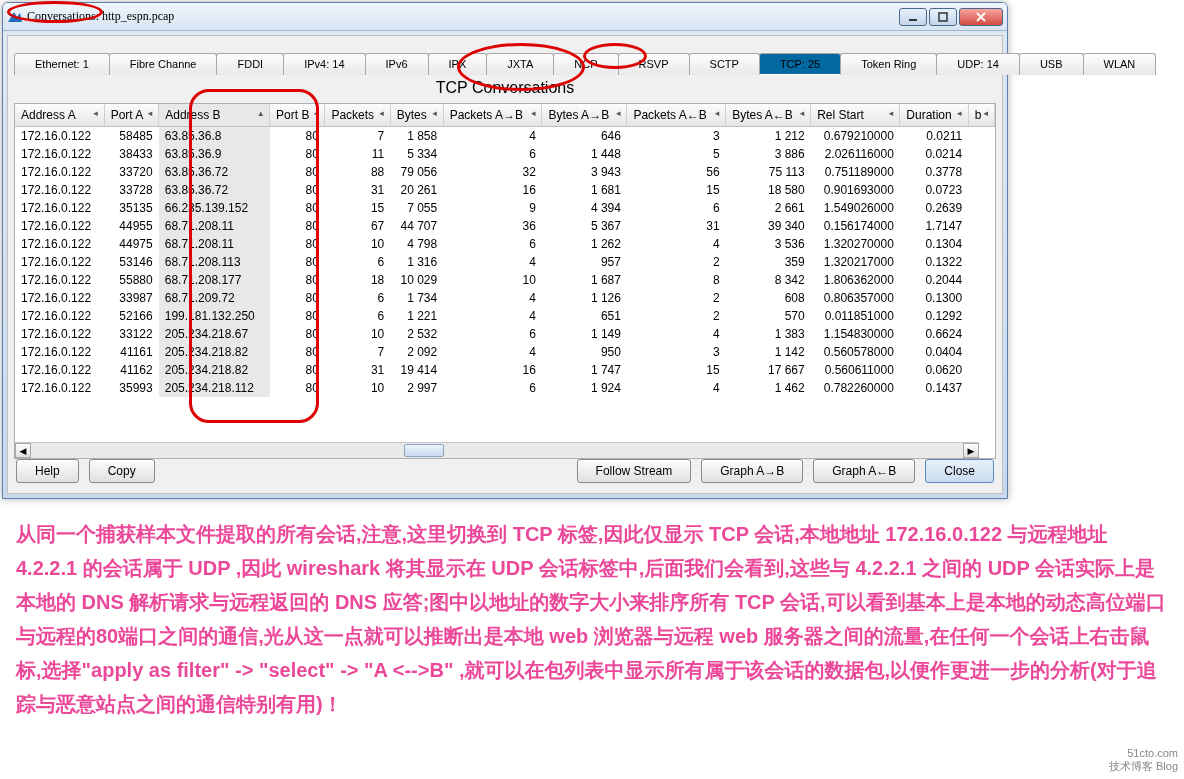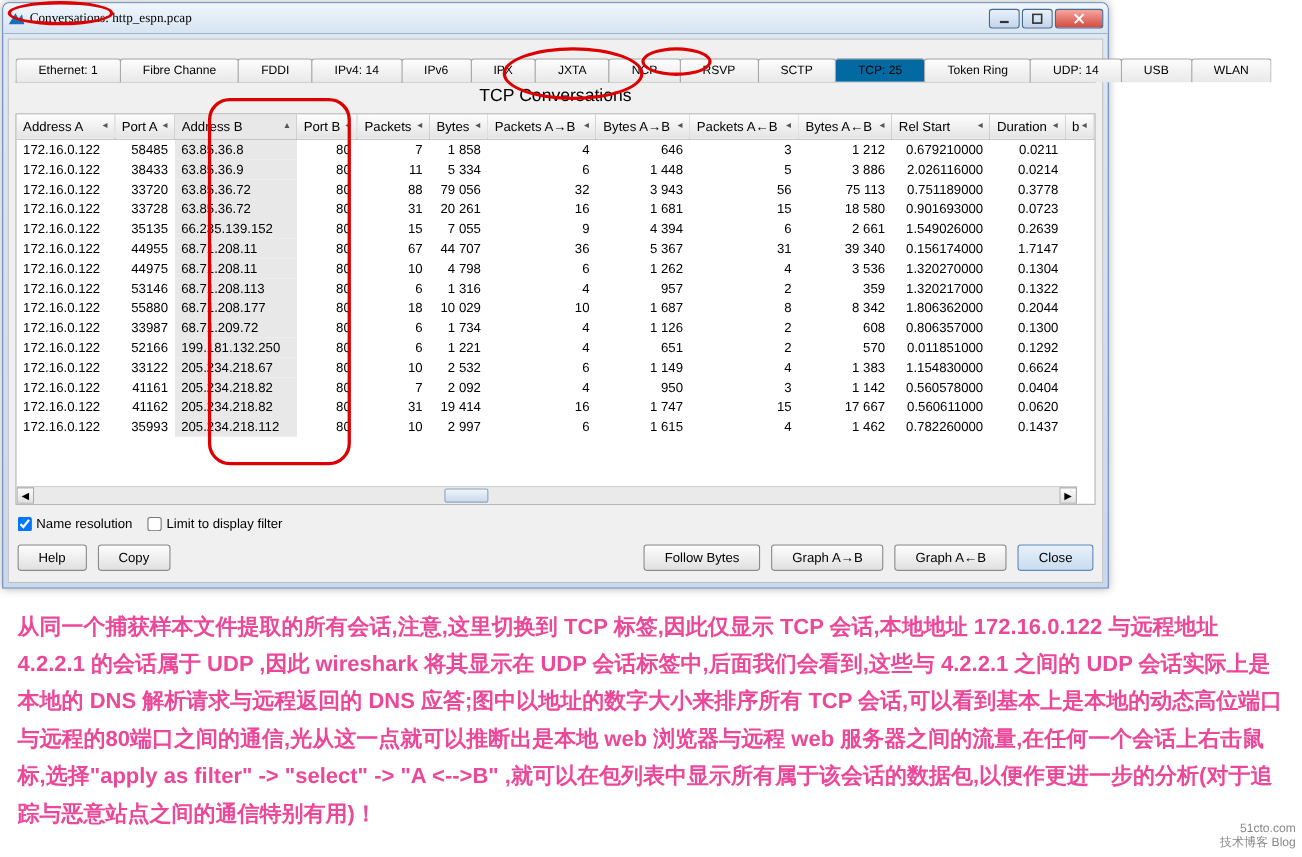--- a/index.html
+++ b/index.html
@@ -304,53 +304,43 @@
               <td class="num">0.0620</td>
             </tr>
             <tr>
               <td>172.16.0.122</td>
               <td class="num">35993</td>
               <td class="hl-col">205.234.218.112</td>
               <td class="num">80</td>
               <td class="num">10</td>
               <td class="num">2 997</td>
               <td class="num">6</td>
-              <td class="num">1 615</td>
+              <td class="num">1 924</td>
               <td class="num">4</td>
               <td class="num">1 462</td>
               <td class="num">0.782260000</td>
               <td class="num">0.1437</td>
             </tr>
           </tbody>
       </table>
       <div class="scrollbar-h">
         <div class="sb-btn">◀</div>
         <div class="sb-track">
             <div class="sb-thumb"></div>
           </div>
         <div class="sb-btn">▶</div>
       </div>
     </div>
 
-    <div class="opts">
-      <label>
-          <input type="checkbox" checked="" style=""> 
-          <span>Name resolution</span>
-        </label>
-      <label>
-          <input type="checkbox" style=""> 
-          <span>Limit to display filter</span>
-        </label>
-    </div>
 
     <div class="btn-row">
       <button class="btn">Help</button>
       <button class="btn">Copy</button>
       <div class="spacer"></div>
-      <button class="btn">Follow Bytes</button>
+      <button class="btn">Follow Stream</button>
       <button class="btn">Graph A→B</button>
       <button class="btn">Graph A←B</button>
       <button class="btn close-b">Close</button>
     </div>
   </div>
 
   <div class="red-oval" style="left:4px;top:-2px;width:96px;height:22px;"></div>
   <div class="red-oval" style="left:454px;top:40px;width:128px;height:48px;"></div>
   <div class="red-oval" style="left:580px;top:40px;width:64px;height:26px;"></div>
   <div class="red-oval" style="left:186px;top:86px;width:130px;height:334px;border-radius:20px;"></div>

